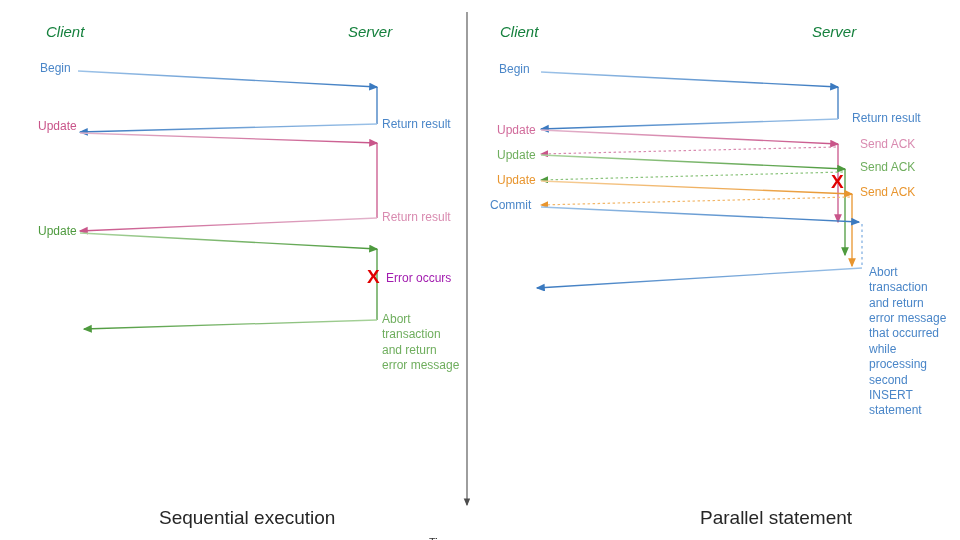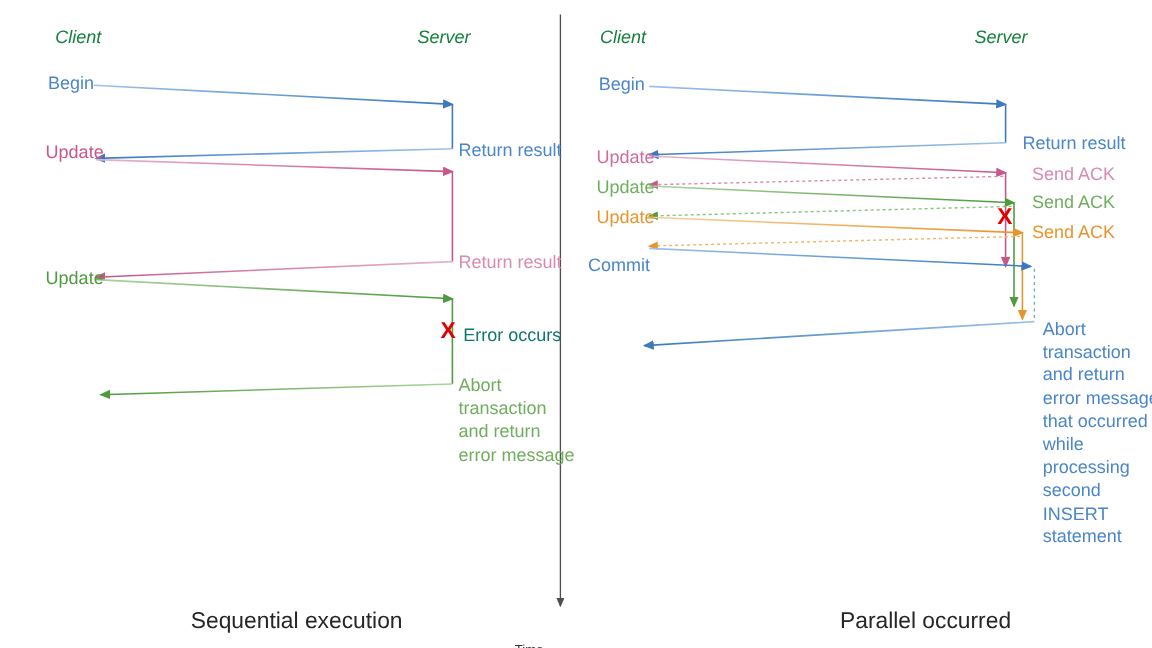--- a/index.html
+++ b/index.html
@@ -5,21 +5,21 @@
   html,body{margin:0;padding:0;}
   body{
     width:960px;height:540px;background:#ffffff;overflow:hidden;
     font-family:"Liberation Sans","DejaVu Sans",sans-serif;
     position:relative;
   }
   #canvas{position:absolute;left:0;top:0;width:960px;height:540px;}
   .lbl{position:absolute;white-space:pre;line-height:1.02;}
   .hdr{font-style:italic;font-size:15px;color:#15803d;}
   .cap{font-size:19px;color:#262626;}
-  .t12{font-size:15px;}
+  .t12{font-size:12px;}
   .multiline{line-height:1.28;}
   .xmark{position:absolute;font-weight:bold;font-size:19px;color:#e00000;
          font-family:"Liberation Sans","DejaVu Sans",sans-serif;line-height:1;}
 </style>
 </head>
 <body>
 
 <svg id="canvas" viewBox="0 0 960 540" xmlns="http://www.w3.org/2000/svg">
 
   <defs>
@@ -131,43 +131,43 @@
 <div class="lbl hdr" style="left:500px;top:24px;">Client</div>
 <div class="lbl hdr" style="left:812px;top:24px;">Server</div>
 
 <div class="lbl t12" style="left:40px;top:62px;color:#4a86c8;">Begin</div>
 <div class="lbl t12" style="left:38px;top:120px;color:#c9558a;">Update</div>
 <div class="lbl t12" style="left:38px;top:225px;color:#4e9a3e;">Update</div>
 
 <div class="lbl t12" style="left:382px;top:118px;color:#4a86c8;">Return result</div>
 <div class="lbl t12" style="left:382px;top:211px;color:#d98bb0;">Return result</div>
 <div class="xmark" style="left:367px;top:267px;">X</div>
-<div class="lbl t12" style="left:386px;top:272px;color:#0f766e;">Error occurs</div>
+<div class="lbl t12" style="left:386px;top:272px;color:#a21caf;">Error occurs</div>
 <div class="lbl t12 multiline" style="left:382px;top:312px;color:#6fae5e;">Abort
 transaction
 and return
 error message</div>
 
 <div class="lbl t12" style="left:499px;top:63px;color:#4a86c8;">Begin</div>
 <div class="lbl t12" style="left:497px;top:124px;color:#d16b9b;">Update</div>
 <div class="lbl t12" style="left:497px;top:149px;color:#6fae5e;">Update</div>
 <div class="lbl t12" style="left:497px;top:174px;color:#e8952e;">Update</div>
-<div class="lbl t12" style="left:490px;top:199px;color:#4a86c8;margin-top:15px;">Commit</div>
+<div class="lbl t12" style="left:490px;top:199px;color:#4a86c8;">Commit</div>
 
 <div class="lbl t12" style="left:852px;top:112px;color:#4a86c8;">Return result</div>
 <div class="lbl t12" style="left:860px;top:138px;color:#d98bb0;">Send ACK</div>
 <div class="lbl t12" style="left:860px;top:161px;color:#6fae5e;">Send ACK</div>
 <div class="lbl t12" style="left:860px;top:186px;color:#e8952e;">Send ACK</div>
 <div class="xmark" style="left:831px;top:172px;">X</div>
 <div class="lbl t12 multiline" style="left:869px;top:265px;color:#4a86c8;">Abort
 transaction
 and return
 error message
 that occurred
 while
 processing
 second
 INSERT
 statement</div>
 
 <div class="lbl cap" style="left:159px;top:508px;">Sequential execution</div>
-<div class="lbl cap" style="left:700px;top:508px;">Parallel occurred</div>
+<div class="lbl cap" style="left:700px;top:508px;">Parallel statement</div>
 <div class="lbl" style="left:429px;top:512px;font-size:11px;color:#333;margin-top:25px;">Time</div>
 
 </body></html>

